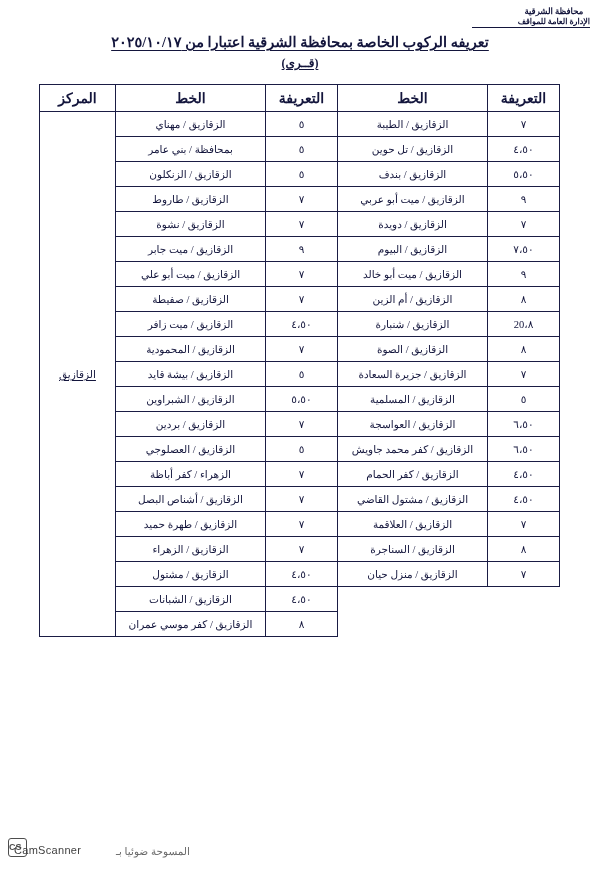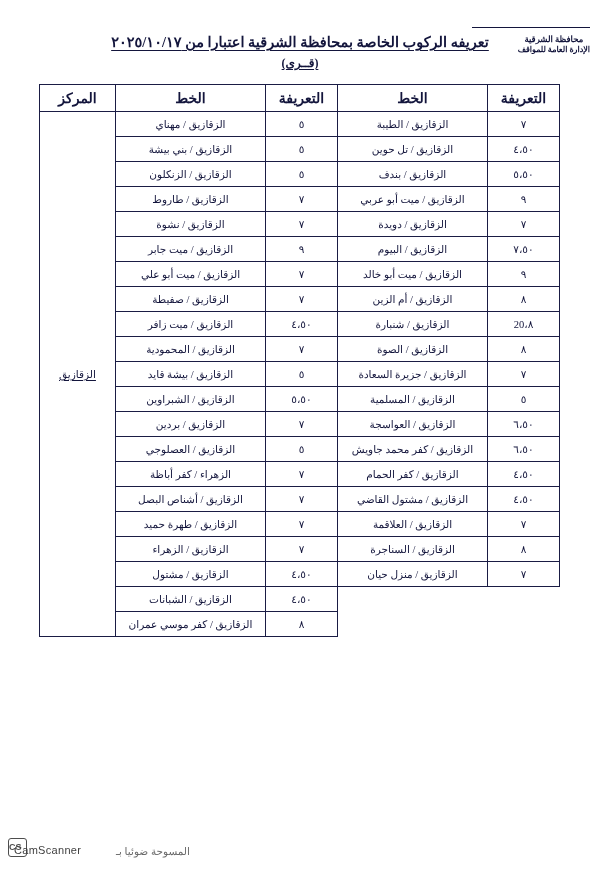--- a/index.html
+++ b/index.html
@@ -21,21 +21,20 @@
     position: absolute;
     top: 6px;
     right: 10px;
     text-align: center;
     line-height: 1.35;
   }
   .doc-header .line1 {
     font-size: 8.5px;
     font-weight: bold;
     color: #13153c;
-    margin-top: 28px;
   }
   .doc-header .line2 {
     font-size: 8px;
     font-weight: bold;
     color: #13153c;
   }
   .header-rule {
     position: absolute;
     top: 27px;
     right: 10px;
@@ -189,21 +188,21 @@
           <td>٧</td>
           <td>الزقازيق / الطيبة</td>
           <td>٥</td>
           <td>الزقازيق / مهناي</td>
           <td class="center-cell" rowspan="21">الزقازيق</td>
         </tr>
         <tr>
           <td>٤،٥٠</td>
           <td>الزقازيق / تل حوين</td>
           <td>٥</td>
-          <td>الزقازيق / بني بيشة</td>
+          <td>بمحافظة / بني عامر</td>
         </tr>
         <tr>
           <td>٥،٥٠</td>
           <td>الزقازيق / بندف</td>
           <td>٥</td>
           <td>الزقازيق / الزنكلون</td>
         </tr>
         <tr>
           <td>٩</td>
           <td>الزقازيق / ميت أبو عربي</td>

